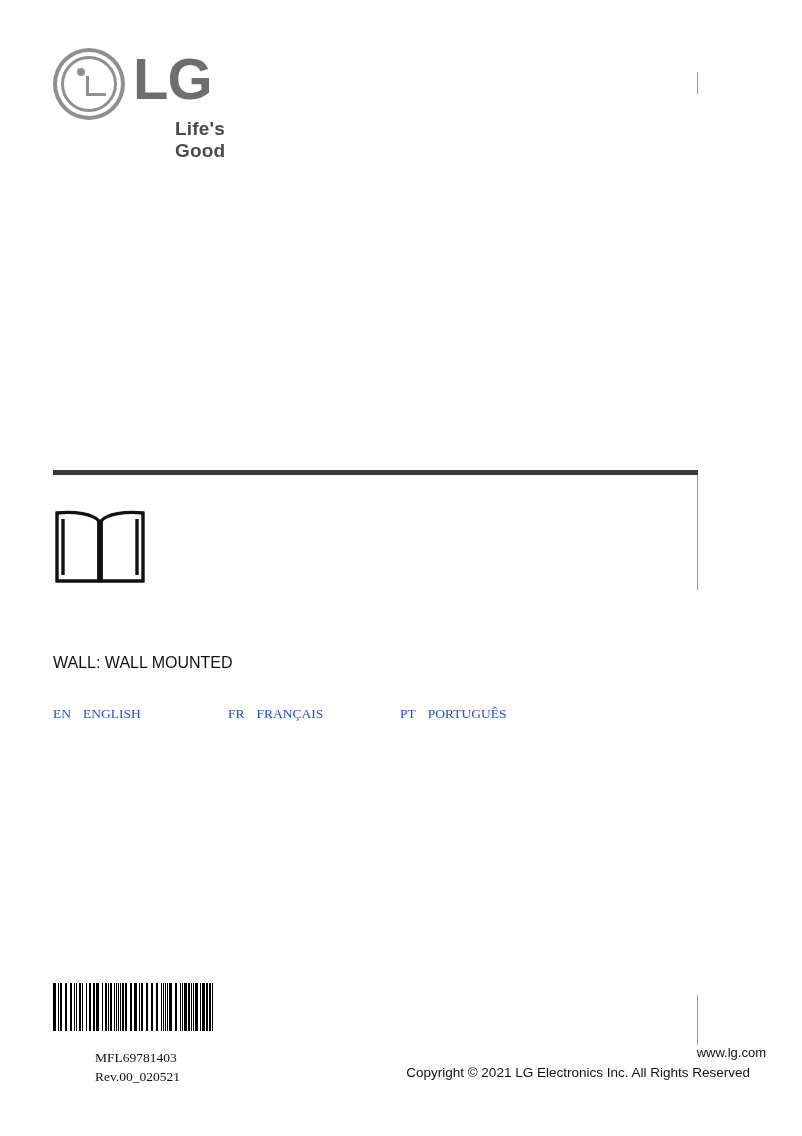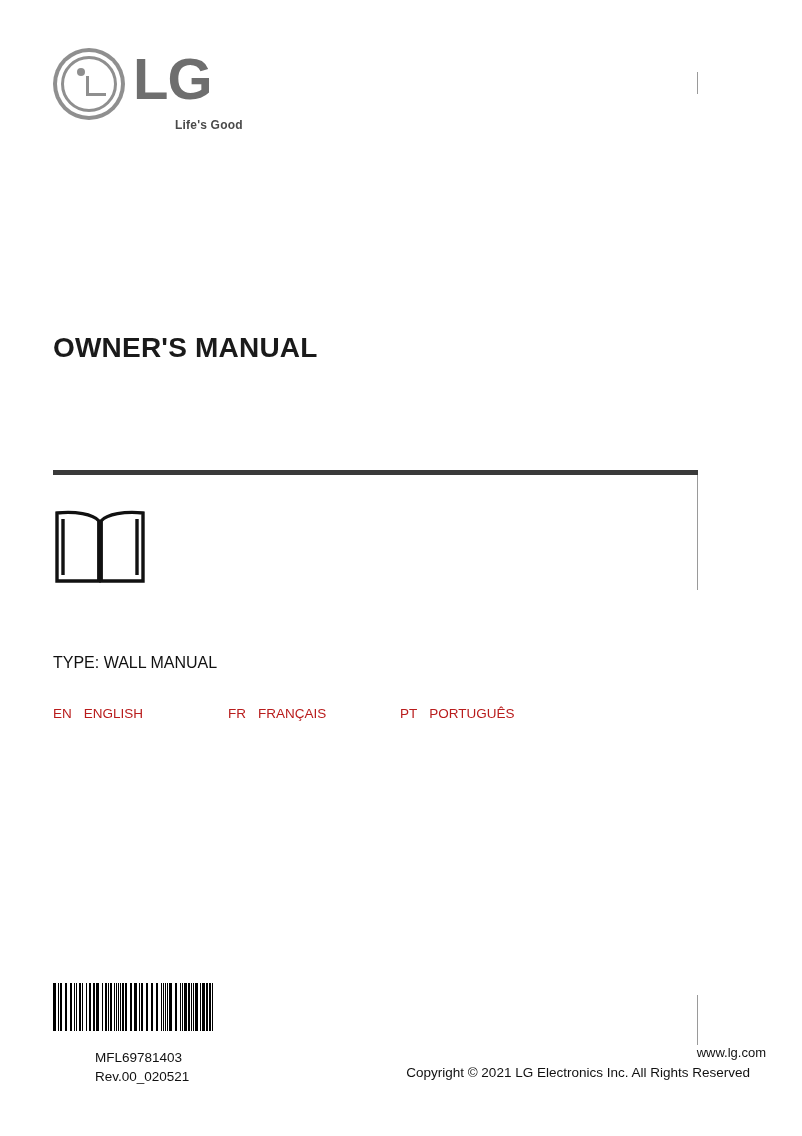--- a/index.html
+++ b/index.html
@@ -87,21 +87,21 @@
     font-size: 58px;
     font-weight: bold;
     letter-spacing: -1px;
     color: #6e6e6e;
     line-height: 1;
   }
   .logo-tag {
     position: absolute;
     left: 122px;
     top: 70px;
-    font-size: 12px;
+    font-size: 19px;
     font-weight: bold;
     color: #4a4a4a;
     letter-spacing: 0.2px;
   }
 
   
   .owners-manual {
     position: absolute;
     left: 53px;
     top: 332px;
@@ -158,22 +158,23 @@
   .lang-row {
     position: absolute;
     left: 53px;
     top: 706px;
     width: 650px;
     height: 20px;
   }
   .lang {
     position: absolute;
     font-size: 13.5px;
-    color: #b91c1c;
+    color: #1d4ed8;
     white-space: nowrap;
+    font-family: Liberation Serif, serif;
   }
   .lang .code { margin-right: 12px; }
   .lang-en { left: 0; }
   .lang-fr { left: 175px; }
   .lang-pt { left: 347px; }
 
   
   .barcode {
     position: absolute;
     left: 53px;
@@ -191,20 +192,21 @@
   }
 
   
   .mfl {
     position: absolute;
     left: 95px;
     top: 1048px;
     font-size: 13.5px;
     color: #111111;
     line-height: 19px;
+    font-family: Liberation Serif, serif;
   }
   .www {
     position: absolute;
     right: 36px;
     top: 1045px;
     font-size: 13px;
     color: #111111;
   }
   .copyright {
     position: absolute;
@@ -235,38 +237,37 @@
       <div class="logo-circle-inner"></div>
       <div class="logo-face"></div>
       <div class="logo-eye"></div>
       <div class="logo-nose"></div>
       <div class="logo-mouth"></div>
     </div>
     <div class="logo-lg-text">LG</div>
     <div class="logo-tag">Life's Good</div>
   </div>
 
-  <div class="owners-manual">OWNER'S MANUAL</div>
   <div class="rule"></div>
 
   <div class="book-icon">
     <svg width="94" height="84" viewBox="0 0 94 84" xmlns="http://www.w3.org/2000/svg">
       <g fill="none" stroke="#111111" stroke-width="3.4">
         <path d="M4 8 L4 76 L46 76 L46 16 C40 9 22 6 4 8 Z"></path>
         <path d="M90 8 L90 76 L48 76 L48 16 C54 9 72 6 90 8 Z"></path>
         <line x1="46" y1="16" x2="46" y2="76"></line>
         <line x1="48" y1="16" x2="48" y2="76"></line>
         <path d="M10 14 L10 70"></path>
         <path d="M84 14 L84 70"></path>
       </g>
     </svg>
   </div>
 
 
-  <div class="type-line">TYPE: WALL MANUAL</div>
+  <div class="type-line">WALL: WALL MOUNTED</div>
 
   <div class="lang-row">
     <div class="lang lang-en">
       <span class="code">EN</span><span>ENGLISH</span>
     </div>
     <div class="lang lang-fr">
       <span class="code">FR</span><span>FRANÇAIS</span>
     </div>
     <div class="lang lang-pt">
       <span class="code">PT</span><span>PORTUGUÊS</span>

